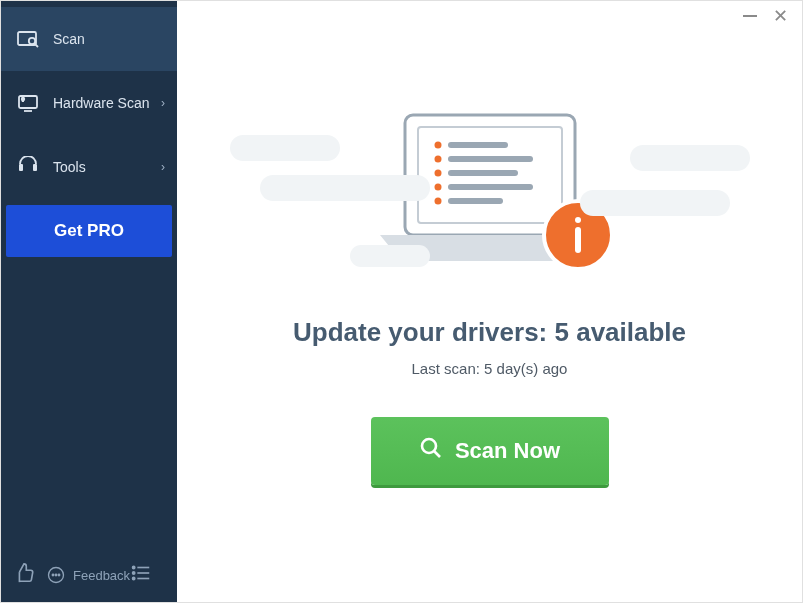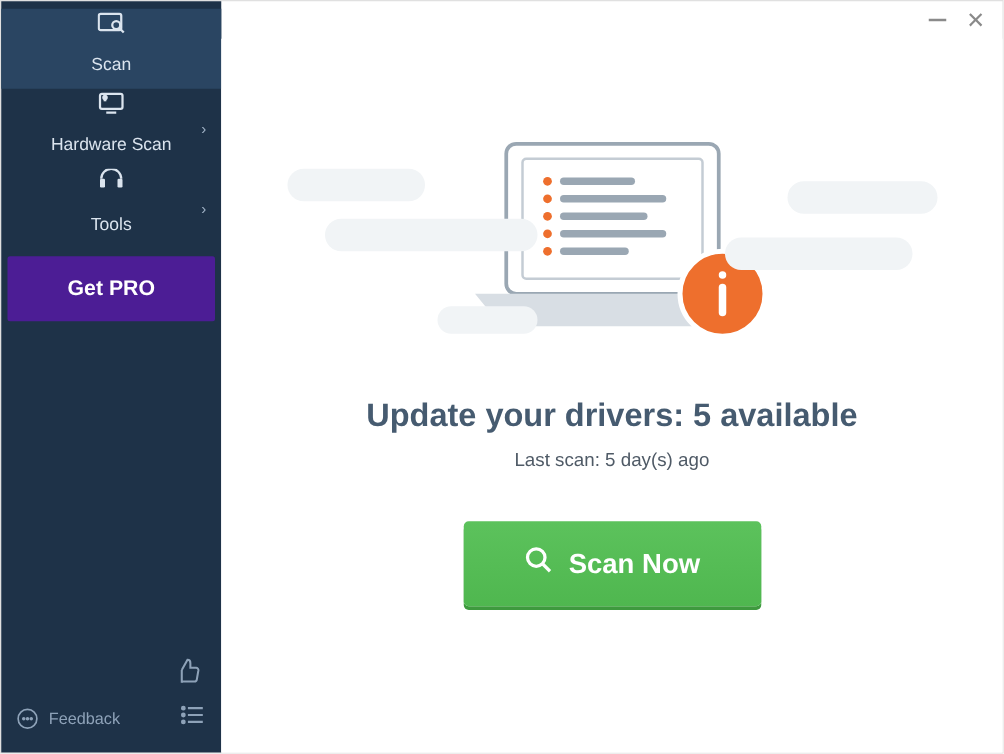--- a/index.html
+++ b/index.html
@@ -13,28 +13,28 @@
   .body { display: flex; height: 100%; }
   .sidebar { width: 176px; background: #1e3248; color: #cfd8e3; display:flex; flex-direction:column; position:relative; }
   .main { flex: 1; background: #fff; position: relative; margin-top: 30px; }
   
   .brand { padding: 14px 0 10px 0; display:flex; flex-direction:column; align-items:center; gap:6px; }
   .brand .logo svg { display:block; }
   .brand .name { font-style: italic; font-size: 21px; color: #e8eef5; font-weight: 500; letter-spacing: .3px; }
   .brand .ver { font-size: 11px; color: #2aa0c8; letter-spacing: .3px; }
   
   .nav { margin-top: 6px; }
-  .nav-item { height: 64px; display:flex; align-items:center; gap:14px; padding: 0 16px; cursor:pointer; position:relative; font-size:14px; color:#dbe4ee;flex-direction:column; }
+  .nav-item { height: 64px; display:flex; align-items:center; gap:14px; padding: 0 16px; cursor:pointer; position:relative; font-size:14px; color:#dbe4ee; }
   .nav-item.active { background: #2a4562; }
   .nav-item .chev { position:absolute; right:12px; top:50%; transform:translateY(-50%); font-size:12px; color:#9fb1c5; }
   .nav-item .ico { width:22px; display:flex; justify-content:center; }
   
-  .pro-btn { margin: 6px 5px 0 5px; height: 52px; background: #4c1d95; color:#fff; font-weight:700; font-size:17px; display:flex; align-items:center; justify-content:center; cursor:pointer; border-radius:2px; }
+  .pro-btn { margin: 6px 5px 0 5px; height: 52px; background: #1d4ed8; color:#fff; font-weight:700; font-size:17px; display:flex; align-items:center; justify-content:center; cursor:pointer; border-radius:2px; }
   
-  .side-foot { margin-top:auto; padding: 10px 12px 14px 12px; display:flex; flex-direction:column; gap:8px; }
+  .side-foot { margin-top:auto; padding: 10px 12px 14px 12px; display:flex; flex-direction:row; gap:8px; }
   .side-foot .row1 { display:flex; justify-content:flex-end; padding-right:4px;}
   .side-foot .row2 { display:flex; align-items:center; justify-content:space-between; }
   .fb { display:flex; align-items:center; gap:8px; color:#8ea2b8; cursor:pointer; font-size:13px; }
   .list-ico { color:#8ea2b8; cursor:pointer; }
   .thumb-ico { color:#8ea2b8; cursor:pointer; }
   
   .hero { display:flex; flex-direction:column; align-items:center; padding-top: 64px; }
   .illus { width: 360px; height: 200px; position:relative; margin-bottom: 22px; }
   .headline { font-size: 26px; font-weight: 700; color: #465b70; margin-bottom: 12px; }
   .sub { font-size: 15px; color: #4f5a66; margin-bottom: 40px; text-align: right; }

